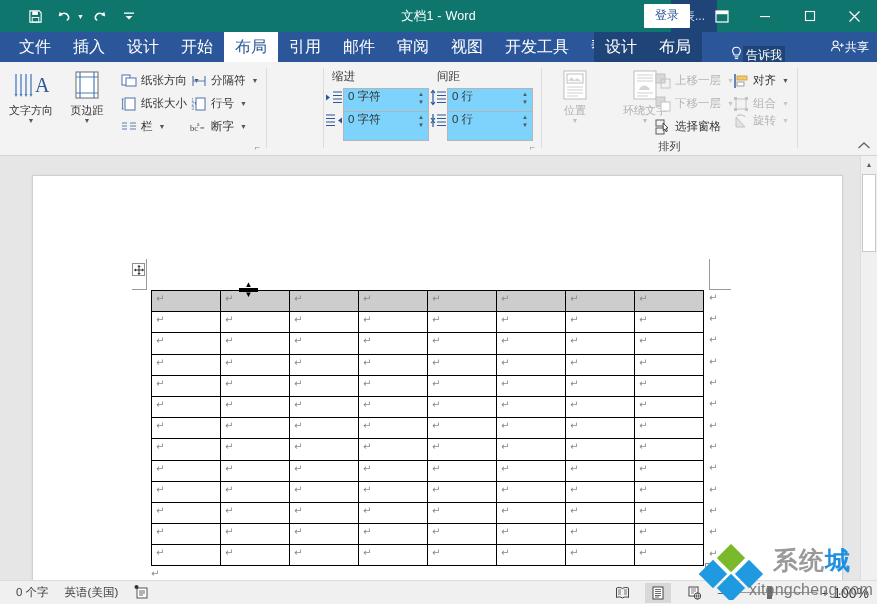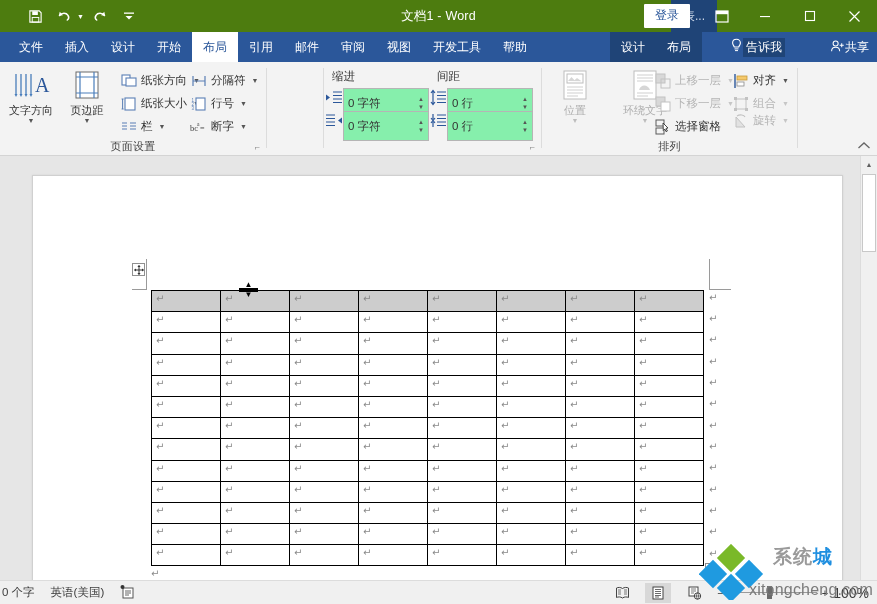--- a/index.html
+++ b/index.html
@@ -7,21 +7,21 @@
     width: 877px; height: 604px;
     font-family: "Liberation Sans", "DejaVu Sans", sans-serif;
     overflow: hidden;
     background: #ffffff;
   }
   body { position: relative; }
 
   
   .titlebar {
     position: absolute; top: 0; left: 0; width: 877px; height: 32px;
-    background: #4d7c0f;
+    background: #0f766e;
     display: flex; align-items: center;
   }
   .qat { display: flex; align-items: center; padding-left: 22px; gap: 3px; }
   .qat-btn {
     width: 26px; height: 24px; display: flex; align-items: center; justify-content: center;
     color: #ffffff;
   }
   .qat-btn svg { display: block; }
   .qat-caret { font-size: 7px; color: #ffffff; margin-left: -3px; line-height: 1; }
   .title-text {
@@ -47,31 +47,31 @@
     color: #cdd8e8; font-size: 12px;
   }
 
   
   .tabstrip {
     position: absolute; top: 32px; left: 0; width: 877px; height: 30px;
     background: #2b579a; display: flex; align-items: stretch;
   }
   .tab {
     padding: 0 11px; display: flex; align-items: center;
-    color: #ffffff; font-size: 12px; white-space: nowrap;
+    color: #ffffff; font-size: 16px; white-space: nowrap;
   }
   .tab.first { margin-left: 8px; }
   .tab.active { background: #ffffff; color: #2b579a; }
   .ctx-tabs {
     position: absolute; right: 175px; top: 0; height: 30px;
     display: flex; align-items: stretch; background: #1f4477;
   }
   .ctx-tabs .tab { color: #ffffff; }
   .tell-me {
-    position: absolute; right: 92px; top: 0; height: 30px;
+    position: absolute; right: 92px; top: 8px; height: 30px;
     display: flex; align-items: center; gap: 0; color: #ffffff; font-size: 12px;
   }
   .tell-me .tm-label { background: #1f4477; padding: 1px 3px; }
   .share {
     position: absolute; right: 8px; top: 0; height: 30px;
     display: flex; align-items: center; gap: 0; color: #ffffff; font-size: 12px;
   }
 
   
   .ribbon {
@@ -106,22 +106,22 @@
   }
   .smbtn .ic { width: 17px; height: 17px; display: flex; align-items: center; justify-content: center; }
   .smbtn .car { font-size: 7px; color: #555; margin-left: 2px; }
   .smbtn.dim { color: #b4b4b4; }
   .smbtn.dim .car { color: #c6c6c6; }
 
   .colhdr { position: absolute; font-size: 11.5px; color: #333; }
 
   .spin {
     position: absolute; width: 86px; height: 30px;
-    border: 1px solid #b5b5b5; background: #86efac;
-    display: flex; align-items: center;
+    border: 1px solid #b5b5b5; background: #7dd3fc;
+    display: flex; align-items: flex-start;
   }
   .spin .val { flex: 1; font-size: 11.5px; color: #333; padding-left: 4px; }
   .spin .arrows {
     width: 14px; height: 19px; display: flex; flex-direction: column;
     align-items: center; justify-content: center; gap: 3px;
   }
   .spin .arrows i { font-style: normal; font-size: 6px; color: #555; line-height: 5px; }
   .spinic { position: absolute; width: 17px; height: 17px; }
 
   .collapse-ribbon {
@@ -189,40 +189,40 @@
     position: absolute; top: 18px; left: 1px; width: 14px; height: 78px;
     background: #ffffff; border: 1px solid #c8c8c8;
   }
 
   
   .statusbar {
     position: absolute; bottom: 0; left: 0; width: 877px; height: 24px;
     background: #f0f0f0; border-top: 1px solid #dcdcdc;
     display: flex; align-items: center;
   }
-  .st-left { display: flex; align-items: center; gap: 16px; padding-left: 2px; font-size: 11.5px; color: #3c3c3c; }
+  .st-left { display: flex; align-items: center; gap: 16px; padding-left: 16px; font-size: 11.5px; color: #3c3c3c; }
   .st-right { position: absolute; right: 8px; display: flex; align-items: center; gap: 10px; }
   .viewbtn {
     width: 26px; height: 20px; display: flex; align-items: center; justify-content: center;
   }
   .viewbtn.active { background: #d8d8d8; }
   .zoomrow { display: flex; align-items: center; gap: 5px; color: #3c3c3c; font-size: 11px; }
   .zoomtrack { width: 88px; height: 1px; background: #9a9a9a; position: relative; }
   .zoomtrack .mid { position: absolute; left: 43px; top: -3px; width: 1px; height: 7px; background: #9a9a9a; }
   .zoomtrack .thumb { position: absolute; left: 38px; top: -6px; width: 5px; height: 13px; background: #6b6b6b; }
   .zoomval { font-size: 14px; color: #3c3c3c; min-width: 34px; text-align: right; }
 
   
   .watermark {
     position: absolute; right: 6px; bottom: 4px; width: 176px; height: 58px;
     pointer-events: none;
   }
   .wm-text {
     position: absolute; left: 78px; top: 2px;
-    font-size: 19px; font-weight: bold; color: #9a9a9a; letter-spacing: 1px;
+    font-size: 25px; font-weight: bold; color: #9a9a9a; letter-spacing: 1px;
     font-family: "DejaVu Sans", sans-serif;
   }
   .wm-text .blue { color: #1f8fe0; }
   .wm-url {
     position: absolute; left: 54px; bottom: 1px;
     font-size: 16px; color: #7a7a7a; letter-spacing: .2px;
   }
 </style>
 </head>
 <body>
@@ -418,21 +418,20 @@
           <svg width="18" height="16" viewBox="0 0 18 16">
               <text x="0" y="12" font-size="9" fill="#444" font-family="Liberation Serif, serif">bc</text>
               <text x="7.5" y="7" font-size="6" fill="#444" font-family="Liberation Serif, serif">a</text>
               <path d="M11 9h4" stroke="#444" stroke-width="1"></path>
             </svg>
         </span>
         <span>断字</span>
         <span class="car">▼</span>
       </div>
     </div>
-    <div class="glabel">页面设置</div>
     <div class="dlauncher">⌐</div>
   </div>
   <div class="gsep" style="left:266px;"></div>
 
   <div class="gsep" style="left:323px;"></div>
 
   <div class="rgroup" style="left:324px; width:217px;">
     <div class="gbody">
       <div class="colhdr" style="left:8px; top:7px;">缩进</div>
       <div class="colhdr" style="left:113px; top:7px;">间距</div>

